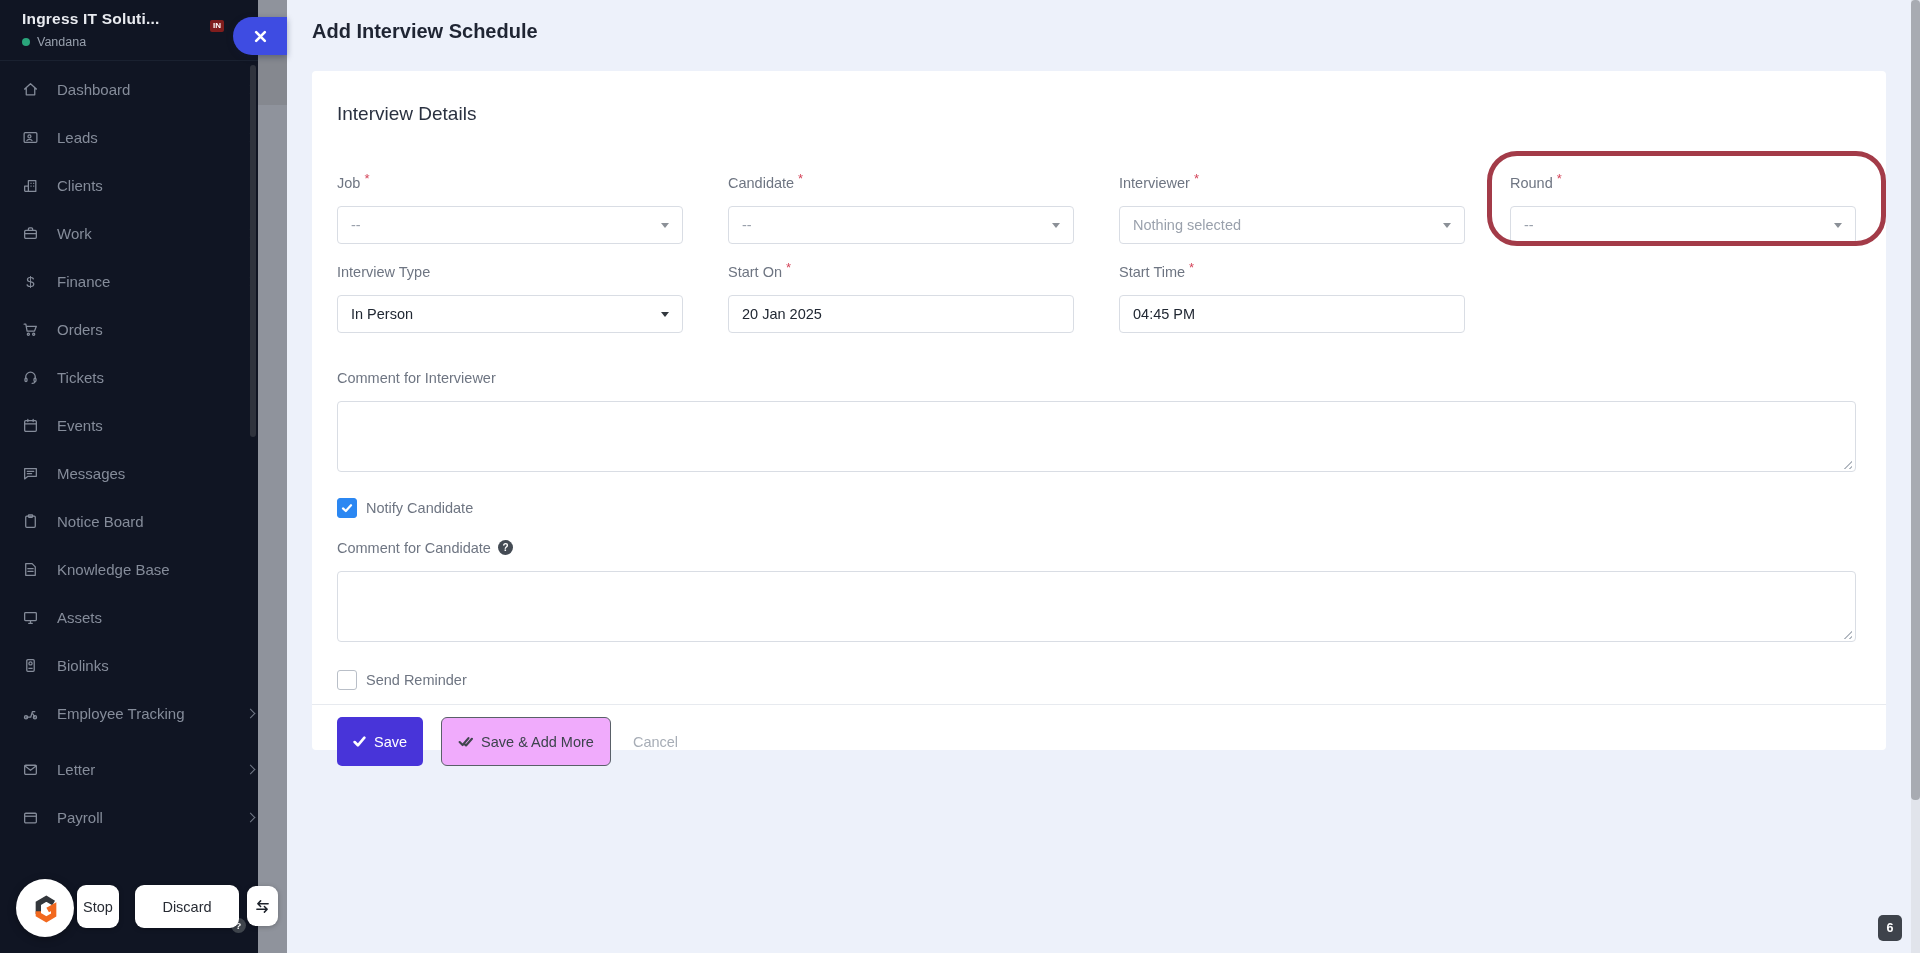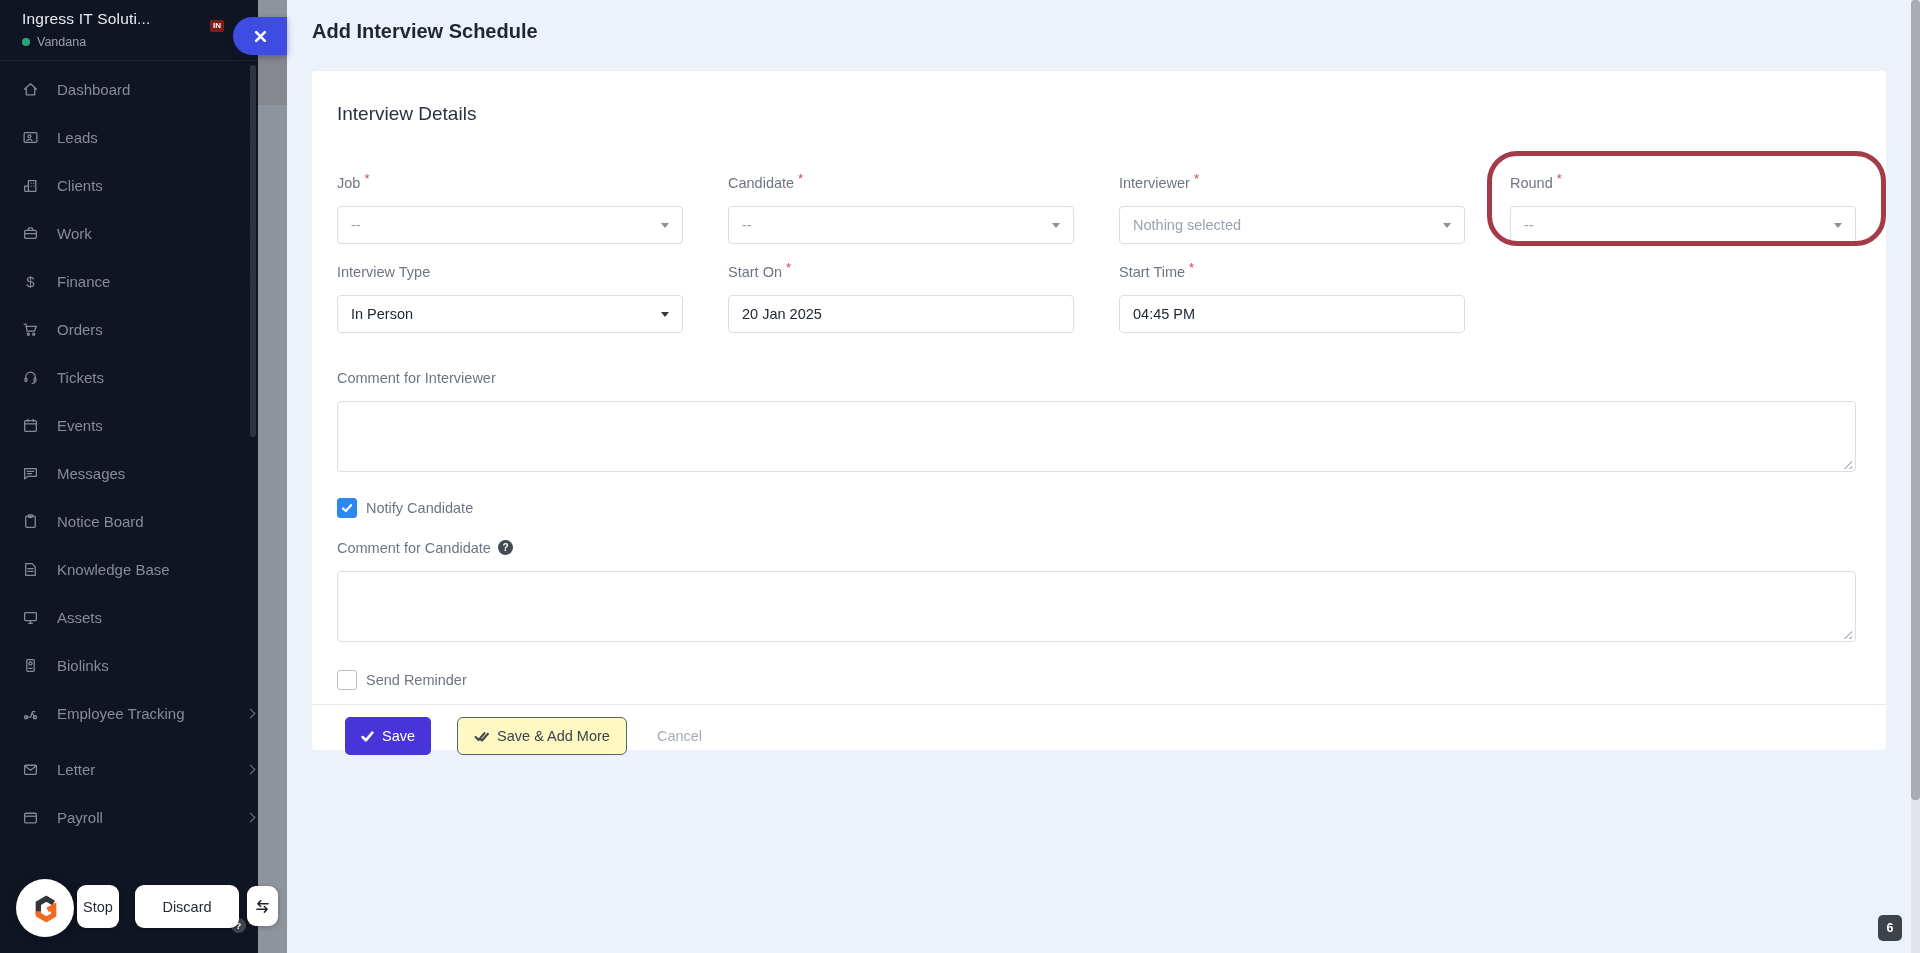--- a/index.html
+++ b/index.html
@@ -11,21 +11,21 @@
     overflow:hidden;
     color:#2b3138;
   }
 
   
   .sidebar {
     position:absolute; left:0; top:0; width:258px; height:953px;
     background:#101523; z-index:2;
   }
   .brand { padding:10px 20px 12px 22px; position:relative; }
-  .brand-name { color:#e9ebf0; font-size:15.5px; font-weight:400; letter-spacing:.2px; white-space:nowrap; }
+  .brand-name { color:#e9ebf0; font-size:15.5px; font-weight:700; letter-spacing:.2px; white-space:nowrap; }
   .brand-sub { display:flex; align-items:center; gap:7px; margin-top:7px; }
   .brand-dot { width:8px; height:8px; border-radius:50%; background:#2aa57b; }
   .brand-user { color:#98a0ad; font-size:12.5px; }
   .brand-badge {
     position:absolute; left:210px; top:20px; background:#7f1d1d; color:#fff;
     font-size:8px; font-weight:700; padding:1px 3px; border-radius:2px; line-height:1.2;
   }
   .nav { position:absolute; top:60px; left:0; right:0; border-top:1px solid #1a2130; padding-top:4px; }
   .nav-item {
     height:48px; display:flex; align-items:center; gap:18px;
@@ -108,27 +108,26 @@
 
   .help-circle {
     width:15px; height:15px; border-radius:50%; background:#444b54; color:#fff;
     font-size:10px; font-weight:700; display:inline-flex; align-items:center;
     justify-content:center; margin-left:7px; cursor:pointer;
   }
 
   .divider { border-top:1px solid #e7eaef; margin:14px -30px 0 -25px; }
   .btn-row { display:flex; align-items:center; margin-top:12px; gap:18px; }
   .btn {
-    height:38px; border-radius:5px; display:inline-flex; align-items:center;
+    height:49px; border-radius:5px; display:inline-flex; align-items:center;
     gap:8px; padding:0 16px; font-size:14.5px; cursor:pointer; border:none;
     font-family:"Liberation Sans", sans-serif;
-    margin-left:8px;
   }
   .btn-save { background:#4834d9; color:#fff; }
-  .btn-outline { background:#fef9c3; border:1px solid #596068; color:#3c434c; border-radius:6px;justify-content:space-between; }
+  .btn-outline { background:#f0abfc; border:1px solid #596068; color:#3c434c; border-radius:6px;justify-content:space-between; }
   .btn-cancel { background:none; color:#a7adb6; padding:0 4px; }
 
   
   .annotation {
     position:absolute; left:1487px; top:151px; width:399px; height:95px;
     border:5px solid #a33b48; border-radius:30px; z-index:5; pointer-events:none;
   }
 
   
   .float-logo {

